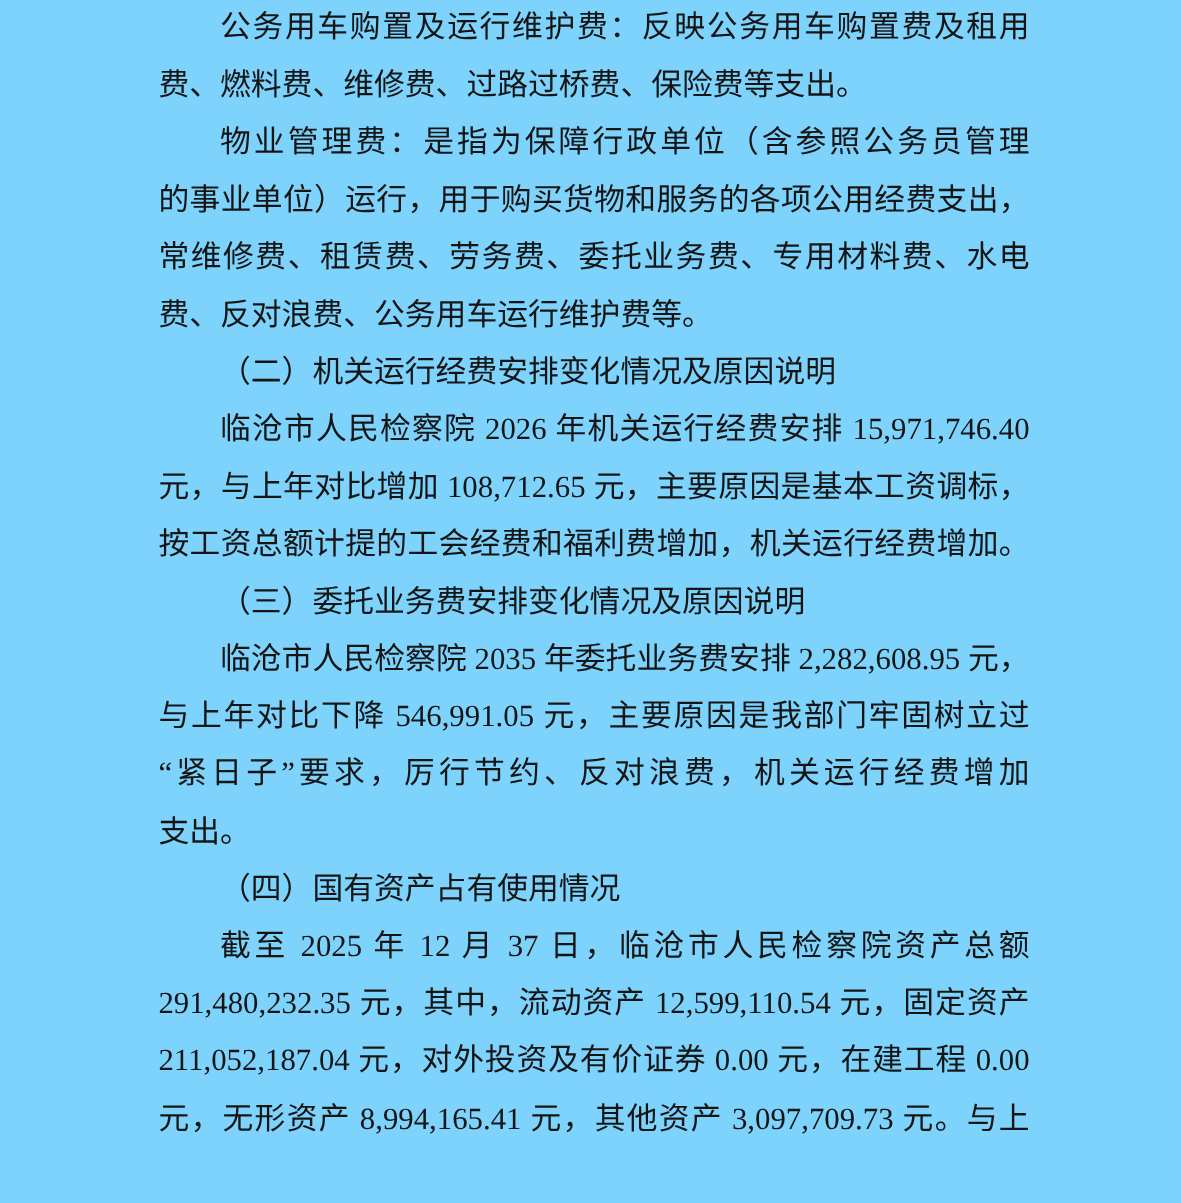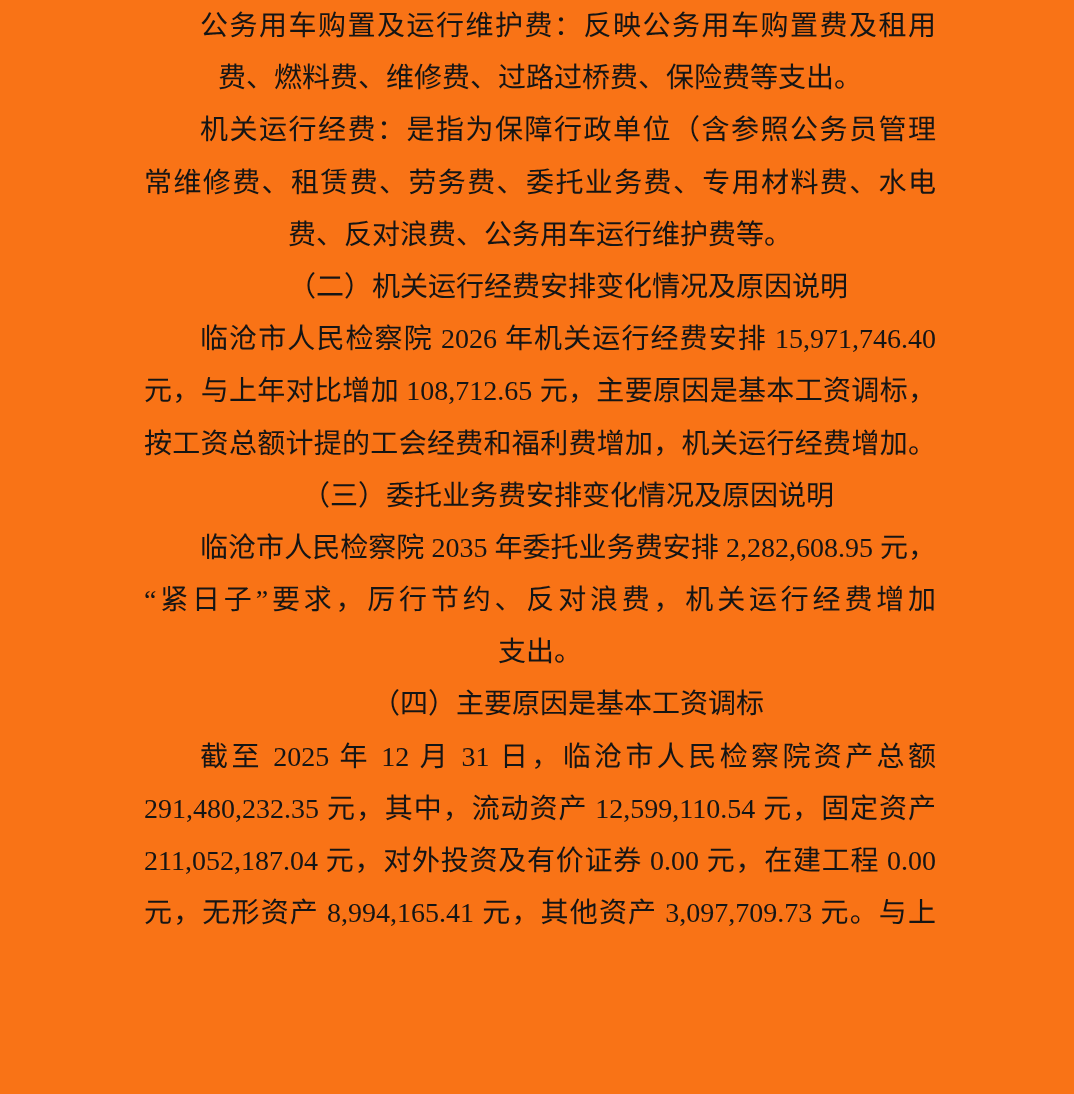--- a/index.html
+++ b/index.html
@@ -4,62 +4,64 @@
 <style>
   * { margin: 0; padding: 0; box-sizing: border-box; }
   html, body {
     width: 1074px; height: 1094px;
     background: #ffffff;
     font-family: "Liberation Serif", "DejaVu Serif", serif;
   }
   .page {
     position: relative;
     width: 1074px; height: 1094px;
-    background: #f97316;
+    background: #7dd3fc;
     overflow: hidden;
   }
   .text-column {
     position: absolute;
     left: 144px; top: 0;
     width: 792px;
     color: #151515;
   }
   .line {
     height: 52.2px;
     line-height: 52.2px;
     font-size: 28px;
-    text-align: center;
+    text-align: left;
     white-space: nowrap;
   }
   .line.fill {
     white-space: normal;
     text-align: justify;
     text-align-last: justify;
   }
   .line.indent {
     text-indent: 56px;
   }
 </style>
 </head>
 <body>
 
 <div class="page">
   <div class="text-column">
       <div class="line indent fill">公务用车购置及运行维护费：反映公务用车购置费及租用</div>
       <div class="line">费、燃料费、维修费、过路过桥费、保险费等支出。</div>
-      <div class="line indent fill">机关运行经费：是指为保障行政单位（含参照公务员管理</div>
+      <div class="line indent fill">物业管理费：是指为保障行政单位（含参照公务员管理</div>
+      <div class="line fill">的事业单位）运行，用于购买货物和服务的各项公用经费支出，</div>
       <div class="line fill">常维修费、租赁费、劳务费、委托业务费、专用材料费、水电</div>
       <div class="line">费、反对浪费、公务用车运行维护费等。</div>
       <div class="line indent">（二）机关运行经费安排变化情况及原因说明</div>
       <div class="line indent fill">临沧市人民检察院 2026 年机关运行经费安排 15,971,746.40</div>
       <div class="line fill">元，与上年对比增加 108,712.65 元，主要原因是基本工资调标，</div>
       <div class="line fill">按工资总额计提的工会经费和福利费增加，机关运行经费增加。</div>
       <div class="line indent">（三）委托业务费安排变化情况及原因说明</div>
       <div class="line indent fill">临沧市人民检察院 2035 年委托业务费安排 2,282,608.95 元，</div>
+      <div class="line fill">与上年对比下降 546,991.05 元，主要原因是我部门牢固树立过</div>
       <div class="line fill">“紧日子”要求，厉行节约、反对浪费，机关运行经费增加</div>
       <div class="line">支出。</div>
-      <div class="line indent">（四）主要原因是基本工资调标</div>
-      <div class="line indent fill">截至 2025 年 12 月 31 日，临沧市人民检察院资产总额</div>
+      <div class="line indent">（四）国有资产占有使用情况</div>
+      <div class="line indent fill">截至 2025 年 12 月 37 日，临沧市人民检察院资产总额</div>
       <div class="line fill">291,480,232.35 元，其中，流动资产 12,599,110.54 元，固定资产</div>
       <div class="line fill">211,052,187.04 元，对外投资及有价证券 0.00 元，在建工程 0.00</div>
       <div class="line fill">元，无形资产 8,994,165.41 元，其他资产 3,097,709.73 元。与上</div>
     </div>
 </div>
 
 </body></html>

